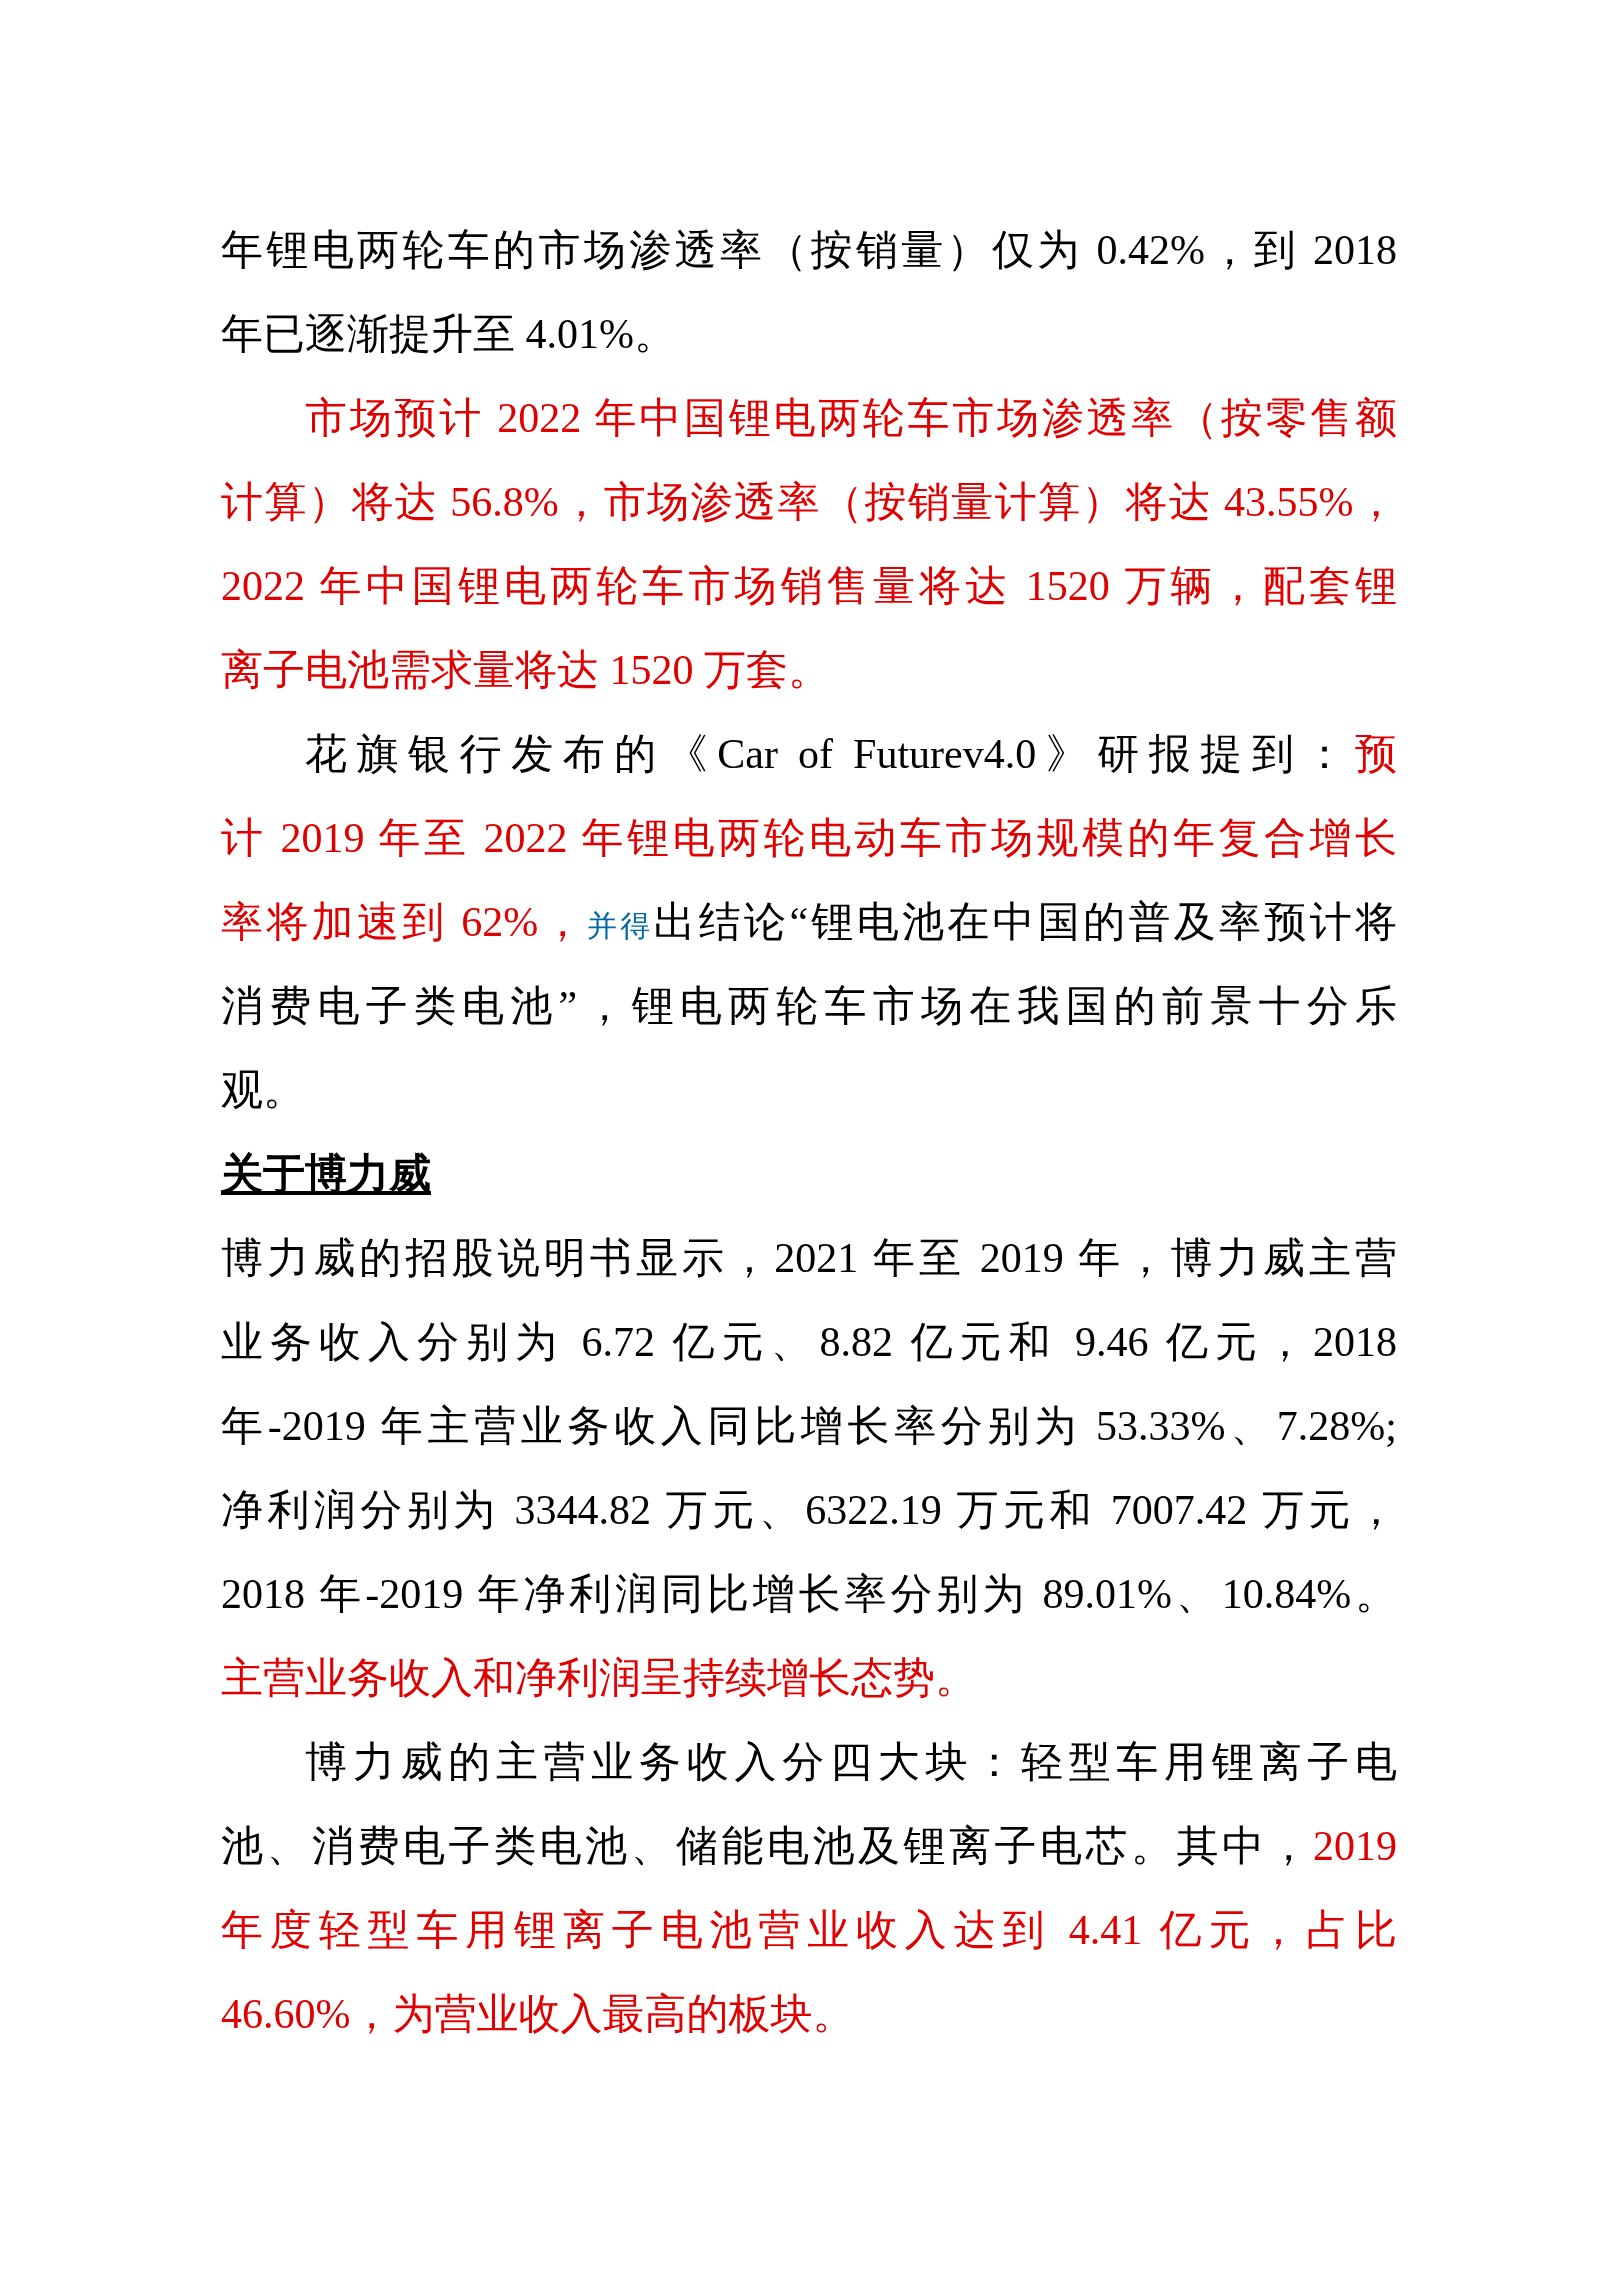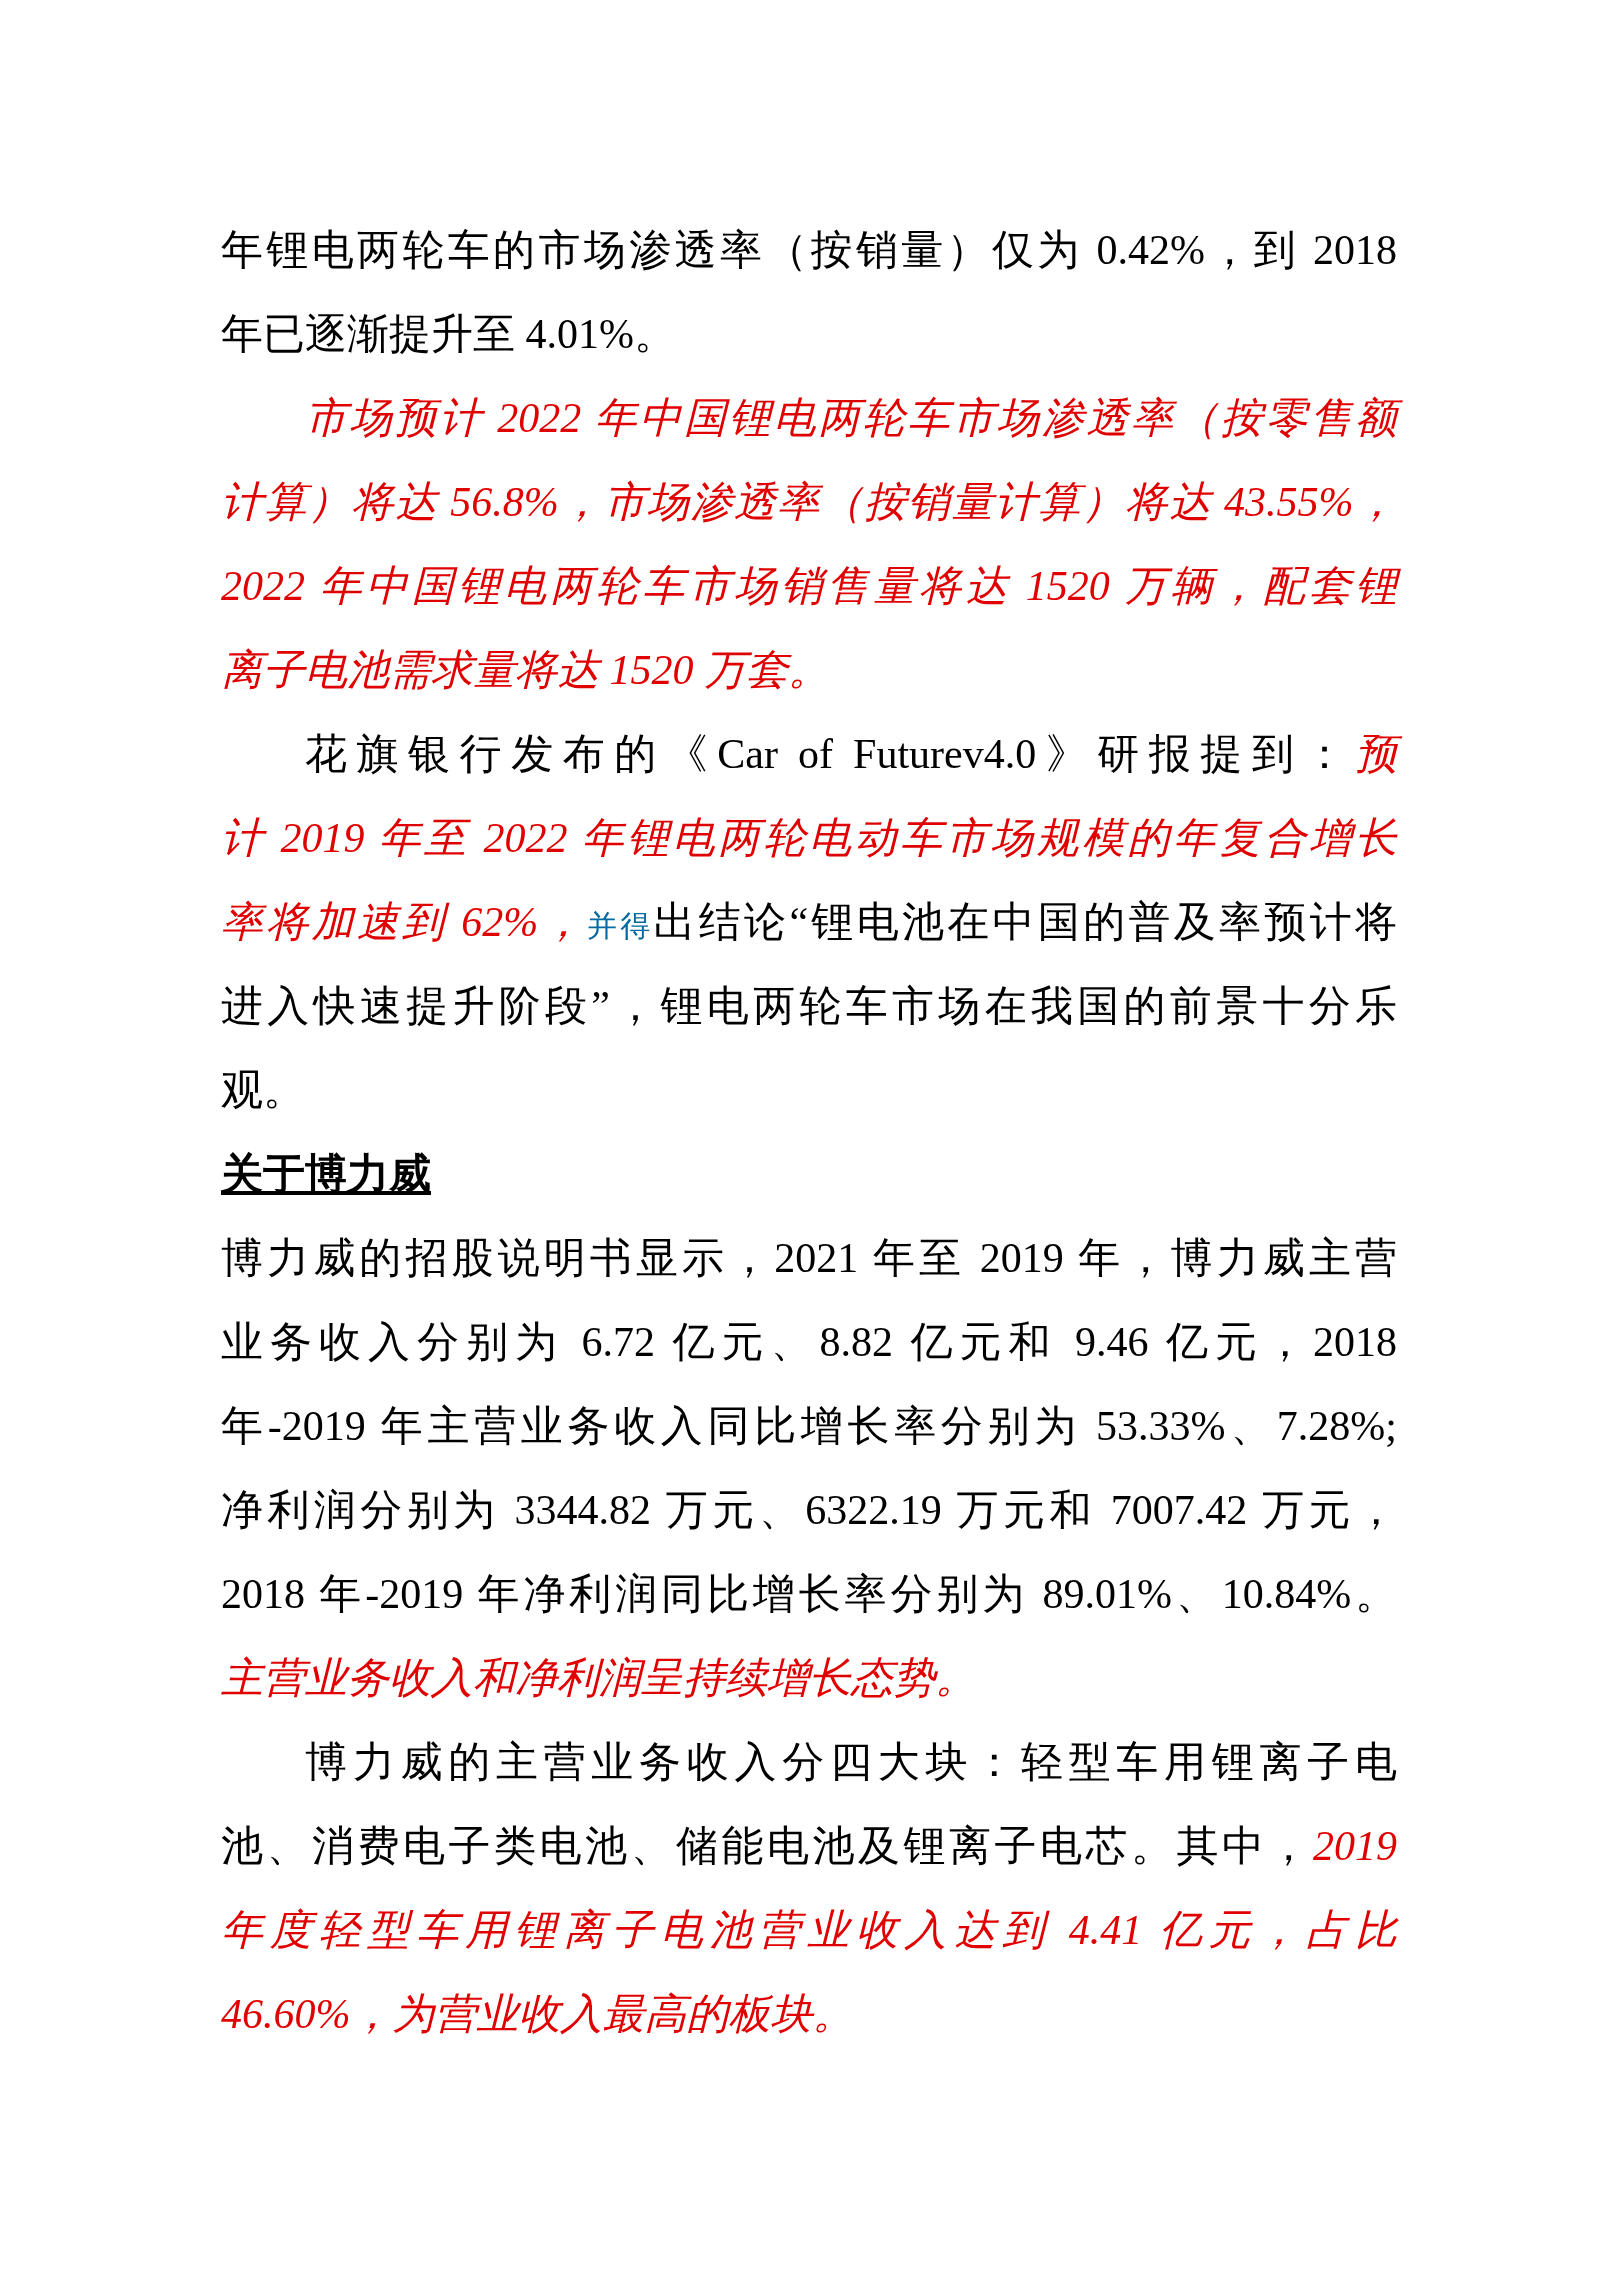--- a/index.html
+++ b/index.html
@@ -37,41 +37,41 @@
   .line.indent {
     text-indent: 84px;
   }
   .line.heading {
     font-weight: bold;
     text-align: right;
     text-align-last: left;
     text-decoration: underline;
   }
   .seg.black { color: #000000; }
-  .seg.red   { color: #e00000; font-style: italic; }
+  .seg.red   { color: #e00000; }
   .seg.small-black {
     color: #0369a1;
     font-size: 30px;
   }
 </style>
 </head>
 <body>
 
 <div class="page">
   <div class="content">
       <div class="line"><span class="seg black">年锂电两轮车的市场渗透率（按销量）仅为 0.42%，到 2018</span></div>
       <div class="line para-end"><span class="seg black">年已逐渐提升至 4.01%。</span></div>
       <div class="line indent"><span class="seg red">市场预计 2022 年中国锂电两轮车市场渗透率（按零售额</span></div>
       <div class="line"><span class="seg red">计算）将达 56.8%，市场渗透率（按销量计算）将达 43.55%，</span></div>
       <div class="line"><span class="seg red">2022 年中国锂电两轮车市场销售量将达 1520 万辆，配套锂</span></div>
       <div class="line para-end"><span class="seg red">离子电池需求量将达 1520 万套。</span></div>
       <div class="line indent"><span class="seg black">花旗银行发布的《Car of Futurev4.0》研报提到：</span><span class="seg red">预</span></div>
       <div class="line"><span class="seg red">计 2019 年至 2022 年锂电两轮电动车市场规模的年复合增长</span></div>
       <div class="line"><span class="seg red">率将加速到 62%，</span><span class="seg small-black">并得</span><span class="seg black">出结论“锂电池在中国的普及率预计将</span></div>
-      <div class="line"><span class="seg black">进入快速提升阶段”，锂电两轮车市场在我国的前景十分乐</span></div>
+      <div class="line"><span class="seg black">消费电子类电池”，锂电两轮车市场在我国的前景十分乐</span></div>
       <div class="line para-end"><span class="seg black">观。</span></div>
       <div class="line heading para-end"><span class="seg black">关于博力威</span></div>
       <div class="line"><span class="seg black">博力威的招股说明书显示，2021 年至 2019 年，博力威主营</span></div>
       <div class="line"><span class="seg black">业务收入分别为 6.72 亿元、8.82 亿元和 9.46 亿元，2018</span></div>
       <div class="line"><span class="seg black">年-2019 年主营业务收入同比增长率分别为 53.33%、7.28%;</span></div>
       <div class="line"><span class="seg black">净利润分别为 3344.82 万元、6322.19 万元和 7007.42 万元，</span></div>
       <div class="line"><span class="seg black">2018 年-2019 年净利润同比增长率分别为 89.01%、10.84%。</span></div>
       <div class="line para-end"><span class="seg red">主营业务收入和净利润呈持续增长态势。</span></div>
       <div class="line indent"><span class="seg black">博力威的主营业务收入分四大块：轻型车用锂离子电</span></div>
       <div class="line"><span class="seg black">池、消费电子类电池、储能电池及锂离子电芯。其中，</span><span class="seg red">2019</span></div>

